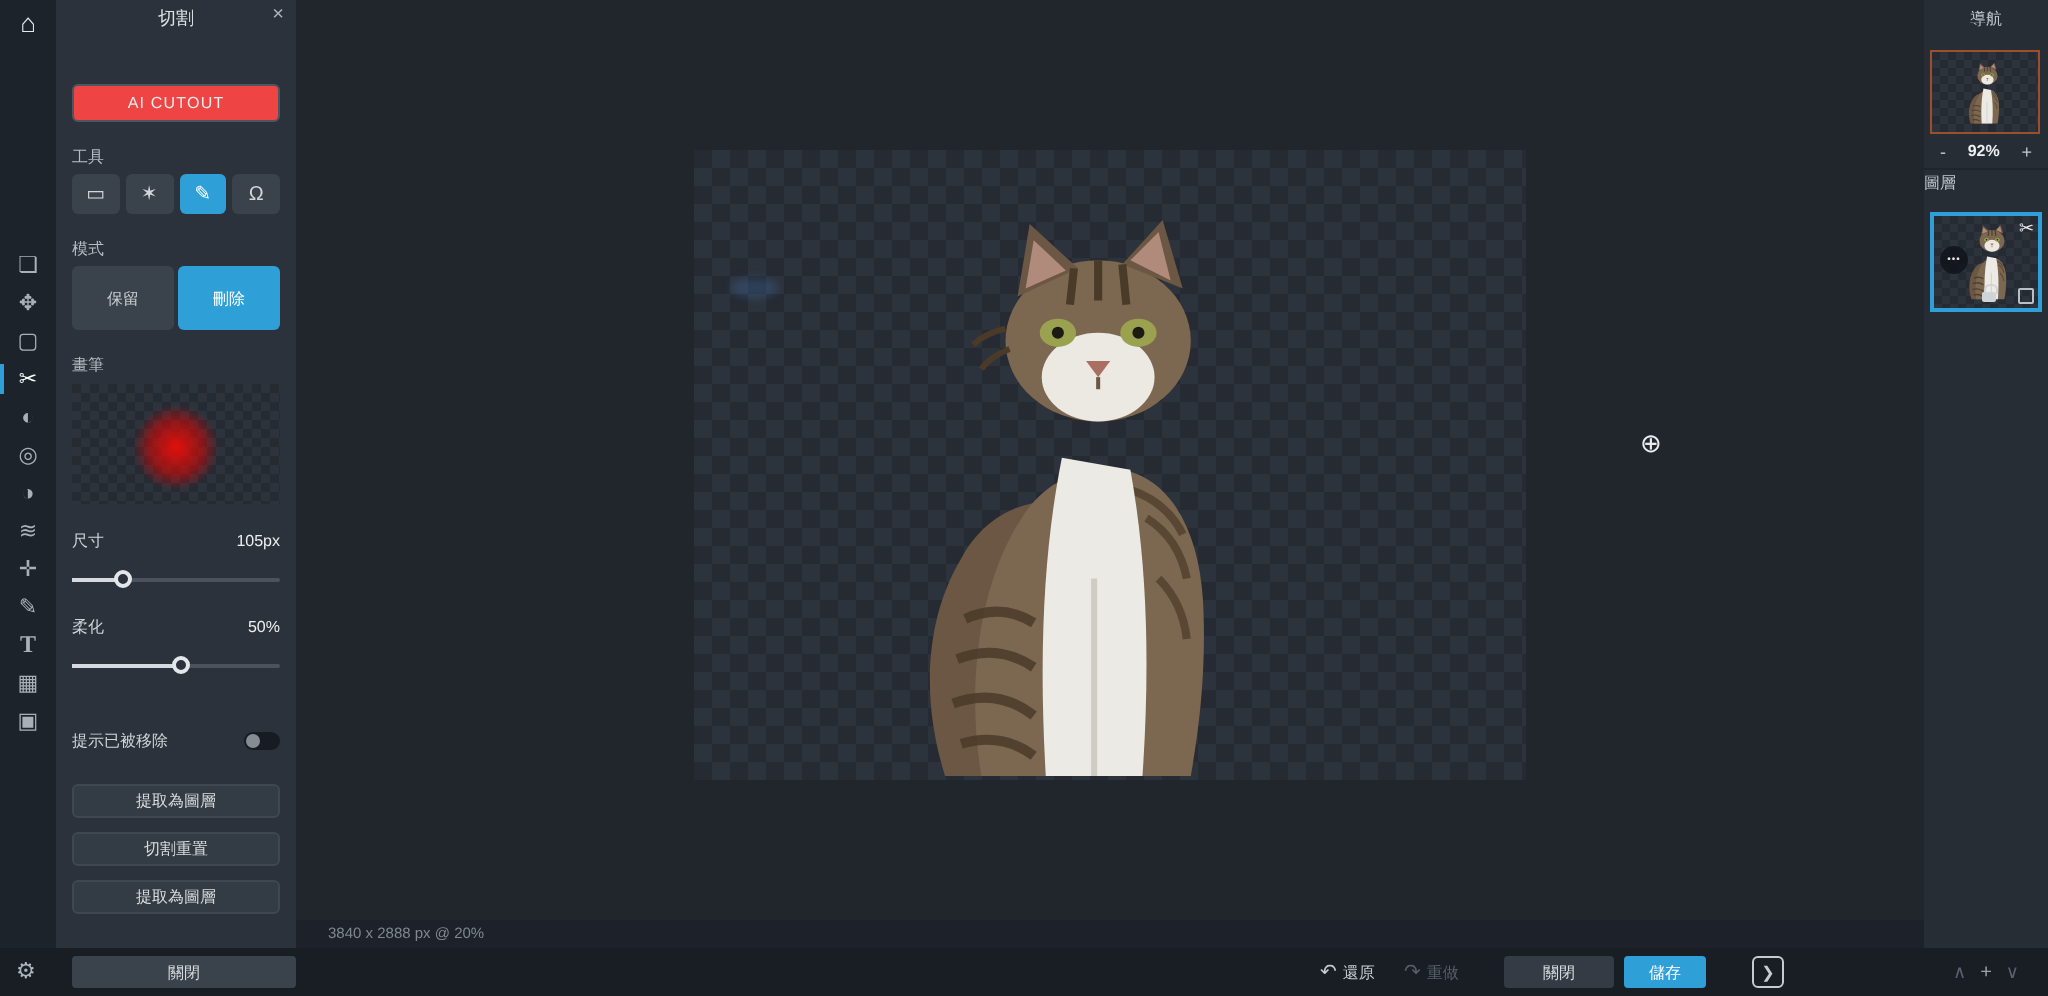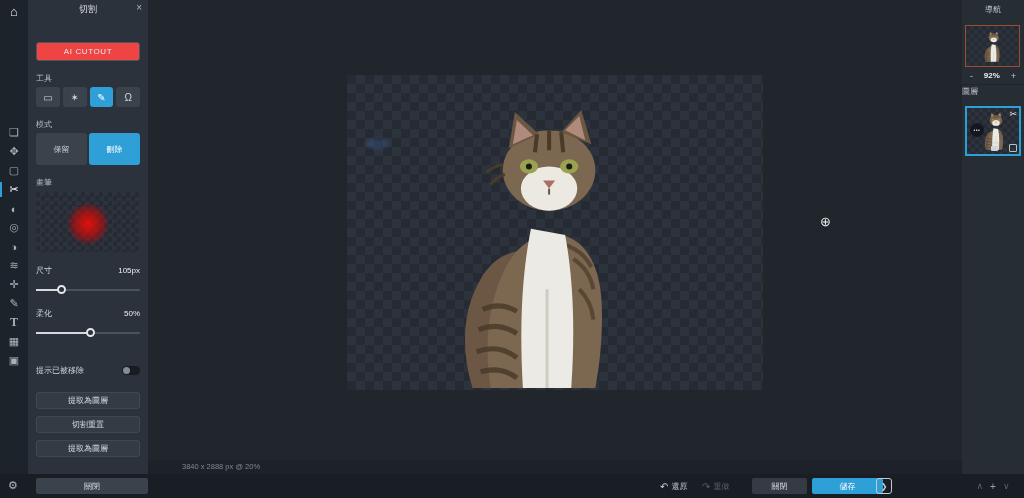--- a/index.html
+++ b/index.html
@@ -48,21 +48,21 @@
   .action-btn { margin:7px 8px 0; height:17px; background:#333b44; border:1px solid #3f4750; border-radius:3px;
                 display:flex; align-items:center; justify-content:center; font-size:8px; color:#d9dde1; cursor:pointer; }
   
   .canvas-area { position:absolute; left:148px; top:0; width:814px; height:474px; background:#21262d; }
   .canvas-image { position:absolute; left:199px; top:75px; width:416px; height:315px; }
   .cat-main { position:absolute; left:105px; top:33px; width:172px; height:282px; }
   .paint-mark { position:absolute; left:18px; top:64px; width:24px; height:10px; border-radius:50%;
                 background:rgba(66,126,205,0.25); filter:blur(2px); }
   .crosshair { position:absolute; left:672px; top:214px; font-size:13px; color:#e9ecef; }
   .canvas-status { position:absolute; left:0; bottom:0; right:0; height:14px; background:#1d222a;
-                   font-size:7.5px; color:#81878f; line-height:14px; padding-left:34px; }
+                   font-size:7.5px; color:#81878f; line-height:14px; padding-left:16px; }
   
   .right-sidebar { position:absolute; left:962px; top:0; width:62px; height:474px; background:#262d35; }
   .rs-label { text-align:center; font-size:8px; color:#c3c8ce; padding-top:4px; }
   .nav-thumb { position:absolute; left:3px; top:25px; width:55px; height:42px; border:1px solid #9d4f2b;
                background-size:8px 8px !important; }
   .nav-thumb svg { position:absolute; left:17px; top:5px; width:19px; height:31px; }
   .zoom-row { position:absolute; left:0; top:69px; width:62px; height:13px; display:flex; align-items:center;
               justify-content:space-between; padding:0 8px; font-size:9px; color:#c3c8ce; }
   .zoom-row .zval { font-size:8px; font-weight:bold; color:#eef0f2; }
   .zoom-row .zbtn { cursor:pointer; }
@@ -84,21 +84,21 @@
   .bottom-bar { position:absolute; left:0; top:474px; width:1024px; height:24px; background:#191e25; }
   .gear-btn { position:absolute; left:8px; top:5px; font-size:11px; color:#aeb5bc; cursor:pointer; }
   .panel-close-btn { position:absolute; left:36px; top:4px; width:112px; height:16px; background:#3a424b; border-radius:2px;
                      display:flex; align-items:center; justify-content:center; font-size:8px; color:#d9dde1; cursor:pointer; }
   .hist-btn { position:absolute; top:4px; height:16px; display:flex; align-items:center; gap:3px; font-size:8px; cursor:pointer; }
   .hist-btn .g { font-size:10px; }
   .undo-btn { left:660px; color:#c6cbd1; }
   .redo-btn { left:702px; color:#575e66; }
   .close-btn2 { position:absolute; left:752px; top:4px; width:55px; height:16px; background:#343b45; border-radius:2px;
                 display:flex; align-items:center; justify-content:center; font-size:8px; color:#d9dde1; cursor:pointer; }
-  .save-btn { position:absolute; left:812px; top:4px; width:71px; height:16px; background:#2f9fd8; border-radius:2px;
+  .save-btn { position:absolute; left:812px; top:4px; width:41px; height:16px; background:#2f9fd8; border-radius:2px;
               display:flex; align-items:center; justify-content:center; font-size:8px; color:#ffffff; cursor:pointer; }
   .collapse-btn { position:absolute; left:876px; top:4px; width:16px; height:16px; border:1.5px solid #c6cbd1; border-radius:3px;
                   display:flex; align-items:center; justify-content:center; font-size:8px; color:#c6cbd1; cursor:pointer; }
   .layer-nav { position:absolute; left:962px; top:4px; width:62px; height:16px; display:flex; align-items:center;
                justify-content:center; gap:7px; font-size:9px; }
   .layer-nav .dim { color:#5a616a; cursor:pointer; }
   .layer-nav .plus { color:#9aa1a8; font-size:10px; cursor:pointer; }
 </style>
 </head>
 <body>

